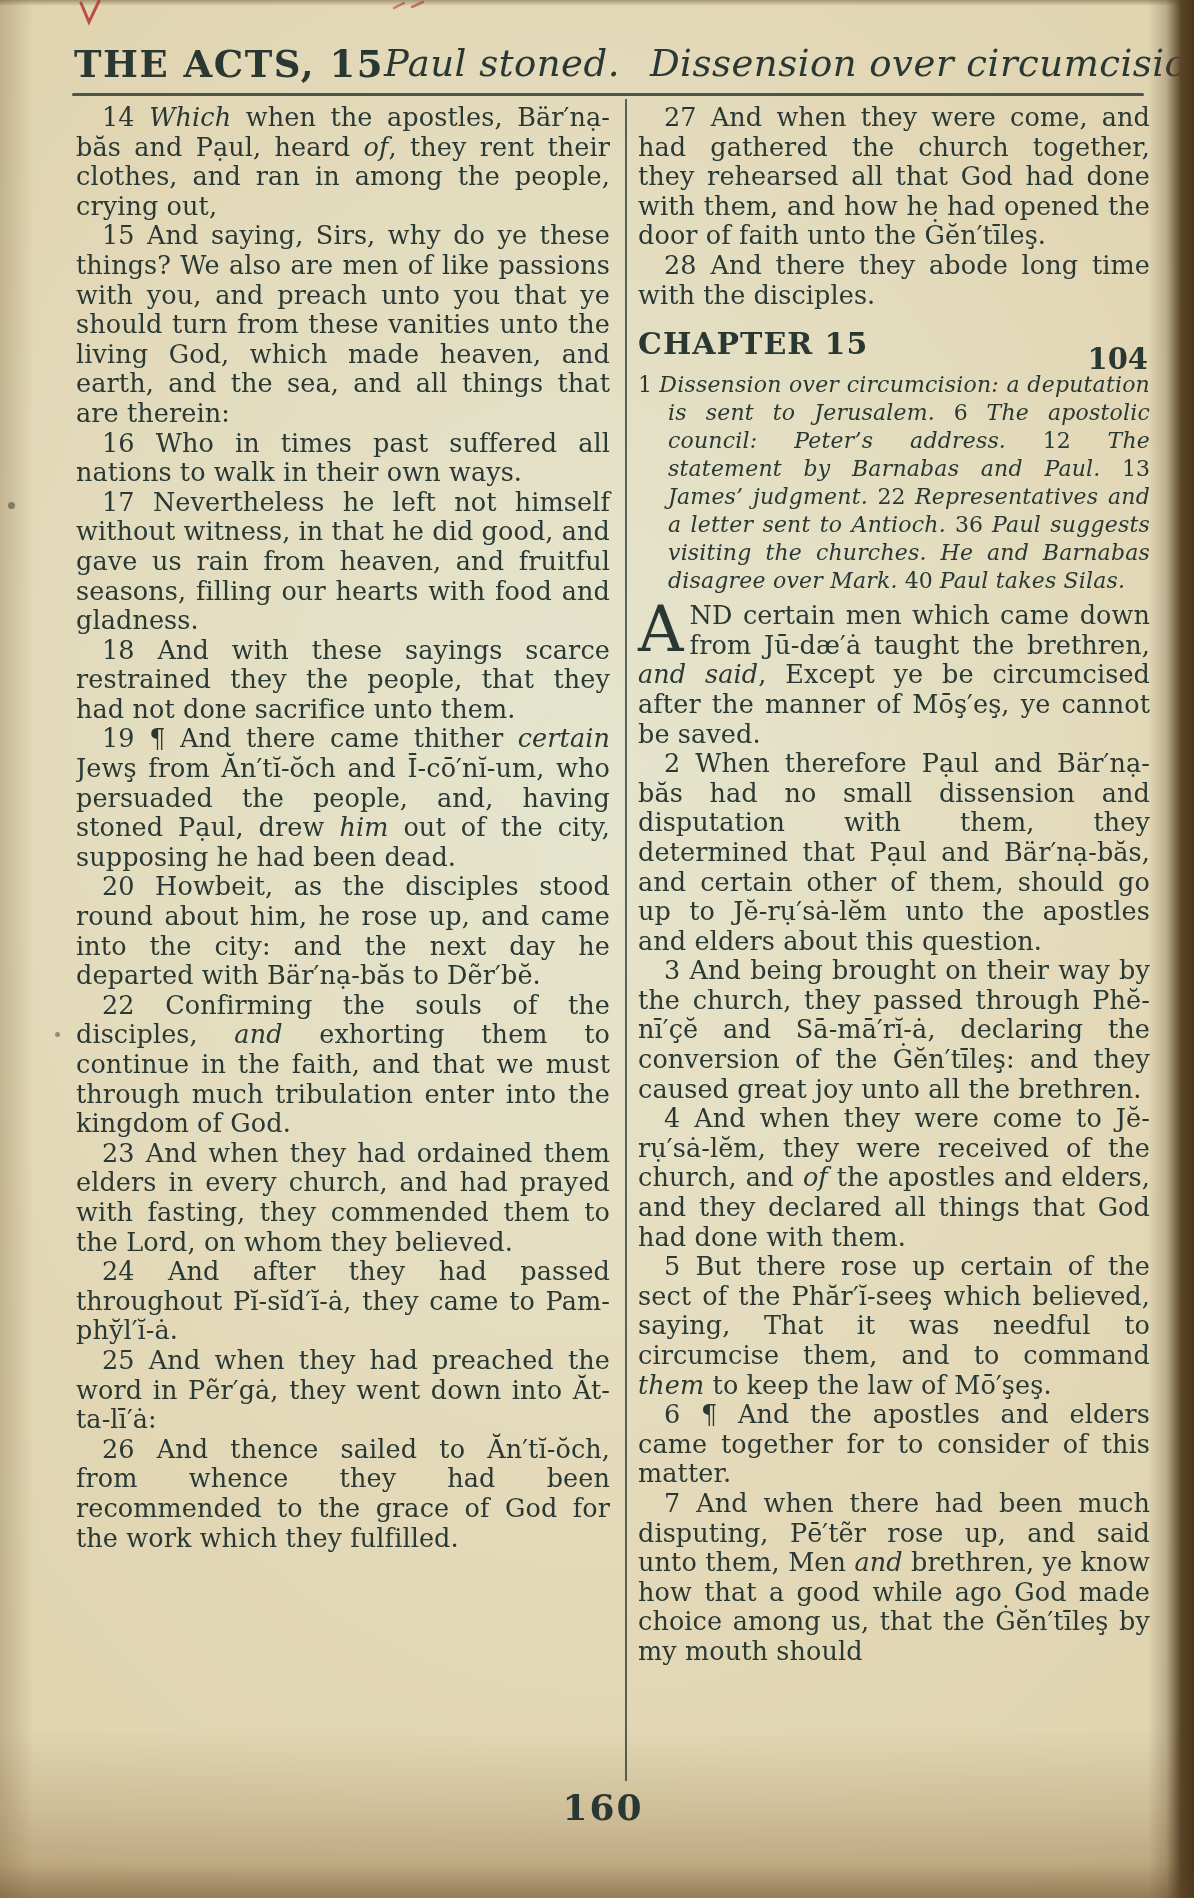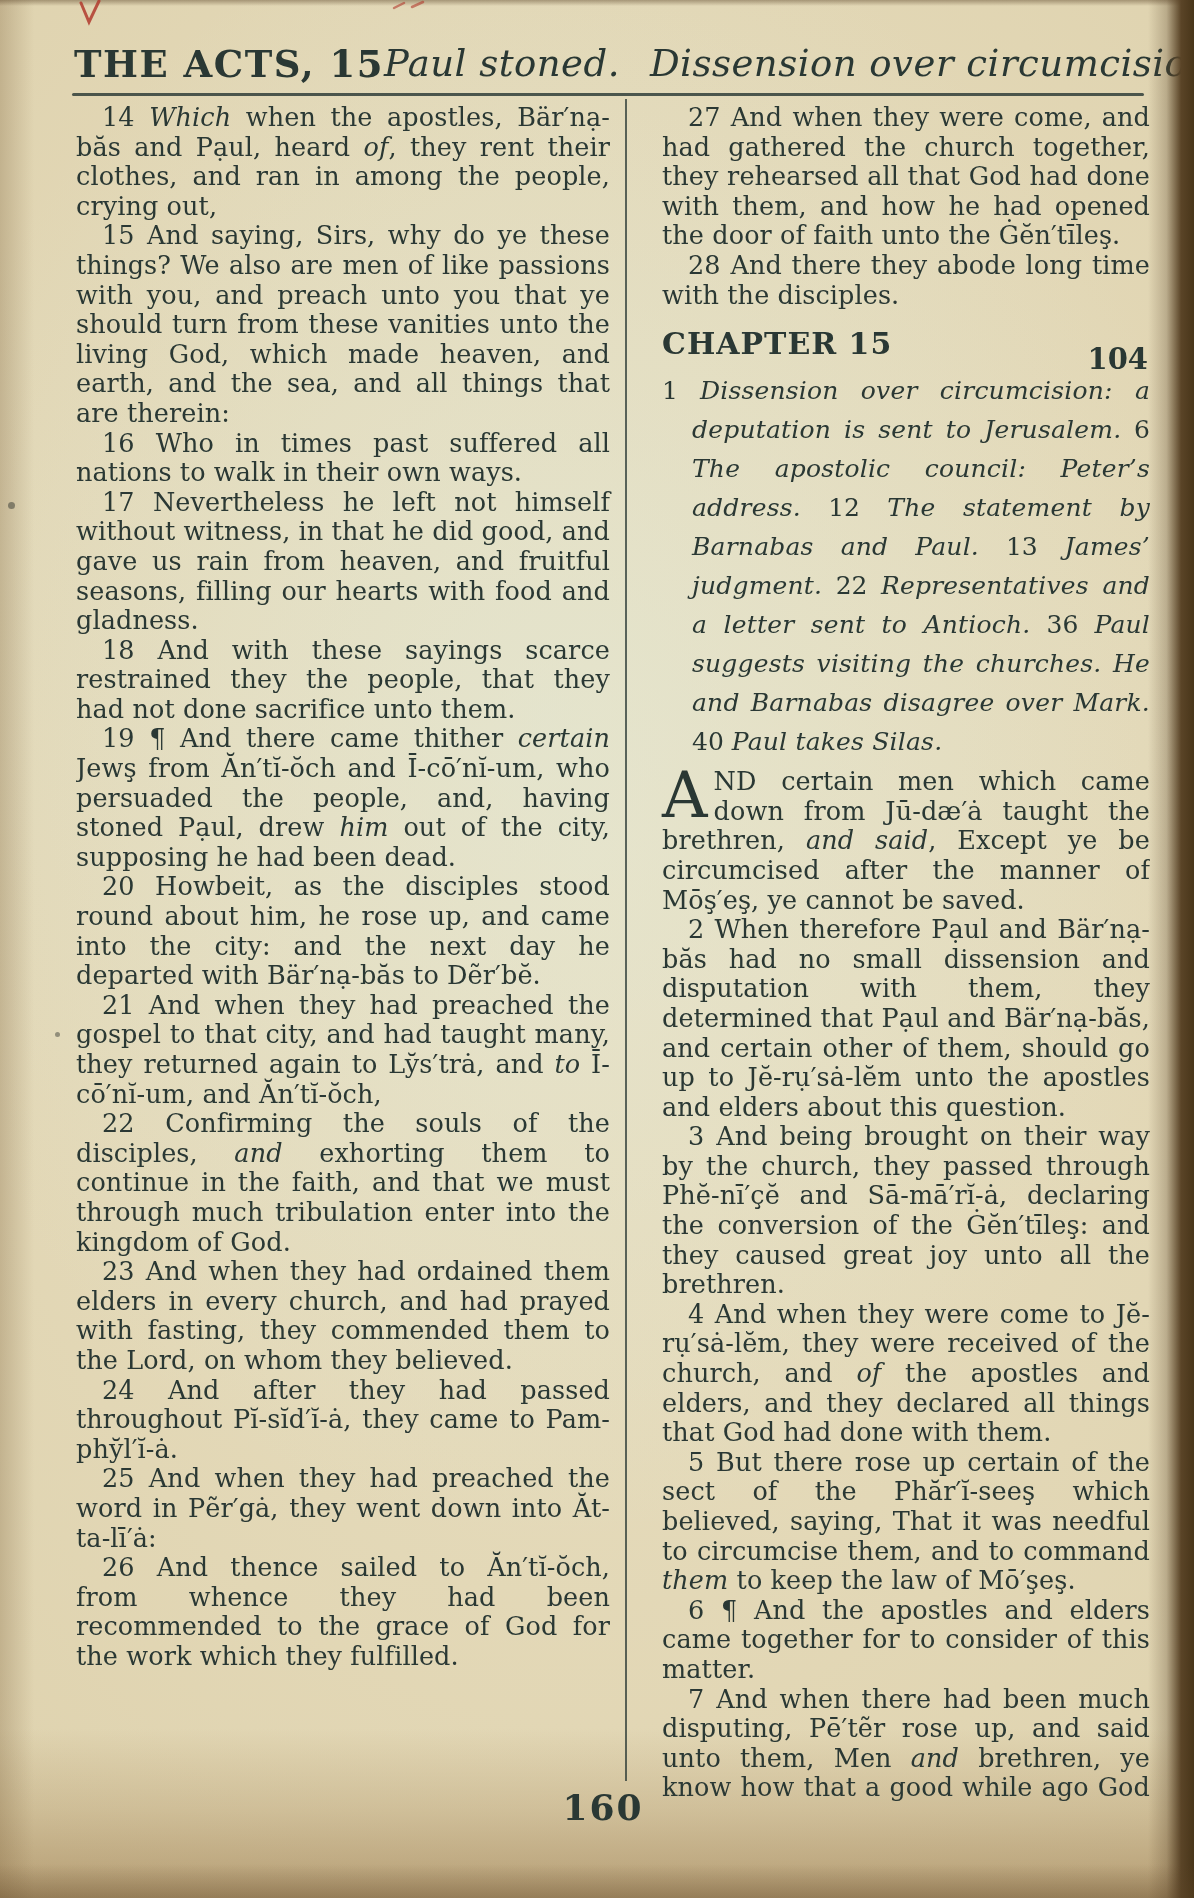--- a/index.html
+++ b/index.html
@@ -39,21 +39,21 @@
     position:absolute;top:93px;left:72px;right:50px;height:3px;
     background:var(--ink,#2a3834);opacity:.82;border-radius:2px;
   }
   .gutter-rule{
     position:absolute;top:99px;left:625px;width:2px;height:1682px;
     background:var(--ink,#2a3834);opacity:.75;
   }
 
   .columns{
     position:absolute;top:103px;left:76px;right:44px;height:1698px;
-    display:flex;gap:52px;overflow:hidden;
+    display:flex;gap:28px;overflow:hidden;
     text-rendering:optimizeLegibility;
   }
   .col-left{width:534px;flex:0 0 534px;}
   .col-right{flex:1 1 auto;min-width:0;}
 
   .verse{
     margin:0;text-align:justify;text-indent:26px;
     font-size:25.5px;line-height:29.6px;
     letter-spacing:.1px;
   }
@@ -62,21 +62,21 @@
 
   .chapter-row{
     position:relative;margin-top:16px;margin-bottom:10px;
   }
   .chapter-heading{font-weight:bold;font-size:30px;letter-spacing:1px;}
   .chapter-marginal{
     position:absolute;right:2px;top:16px;font-weight:bold;font-size:29px;
   }
   .summary{
     margin:2px 0 6px 0;
-    font-size:25px;line-height:39px;
+    font-size:22px;line-height:28px;
     text-align:justify;
     padding-left:30px;text-indent:-30px;
   }
   .summary i{letter-spacing:.2px;}
   .dropcap{
     float:left;
     font-size:63px;line-height:52px;
     padding:3px 6px 0 0;
     font-weight:normal;
   }
@@ -120,21 +120,20 @@
 
   <div class="columns">
     <div class="col-left" id="col-left">
         <p class="verse"><span class="vnum">14</span> <span><i>Which</i> when the apostles, Bär′nạ-băs and Pạul, heard <i>of</i>, they rent their clothes, and ran in among the people, crying out,</span></p>
         <p class="verse"><span class="vnum">15</span> <span>And saying, Sirs, why do ye these things?  We also are men of like passions with you, and preach unto you that ye should turn from these vanities unto the living God, which made heaven, and earth, and the sea, and all things that are therein:</span></p>
         <p class="verse"><span class="vnum">16</span> <span>Who in times past suffered all nations to walk in their own ways.</span></p>
         <p class="verse"><span class="vnum">17</span> <span>Nevertheless he left not himself without witness, in that he did good, and gave us rain from heaven, and fruitful seasons, filling our hearts with food and gladness.</span></p>
         <p class="verse"><span class="vnum">18</span> <span>And with these sayings scarce restrained they the people, that they had not done sacrifice unto them.</span></p>
         <p class="verse"><span class="vnum">19</span> <span>¶ And there came thither <i>certain</i> Jewş from Ăn′tĭ-ŏch and Ī-cō′nĭ-um, who persuaded the people, and, having stoned Pạul, drew <i>him</i> out of the city, supposing he had been dead.</span></p>
         <p class="verse"><span class="vnum">20</span> <span>Howbeit, as the disciples stood round about him, he rose up, and came into the city: and the next day he departed with Bär′nạ-băs to Dẽr′bĕ.</span></p>
-        <p class="verse"><span class="vnum">21</span> <span>And when they had preached the gospel to that city, and had taught many, they returned again to Ly̆s′trȧ, and <i>to</i> Ī-cō′nĭ-um, and Ăn′tĭ-ŏch,</span></p>
         <p class="verse"><span class="vnum">22</span> <span>Confirming the souls of the disciples, <i>and</i> exhorting them to continue in the faith, and that we must through much tribulation enter into the kingdom of God.</span></p>
         <p class="verse"><span class="vnum">23</span> <span>And when they had ordained them elders in every church, and had prayed with fasting, they commended them to the Lord, on whom they believed.</span></p>
         <p class="verse"><span class="vnum">24</span> <span>And after they had passed throughout Pĭ-sĭd′ĭ-ȧ, they came to Pam-phy̆l′ĭ-ȧ.</span></p>
         <p class="verse"><span class="vnum">25</span> <span>And when they had preached the word in Pẽr′gȧ, they went down into Ăt-ta-lī′ȧ:</span></p>
         <p class="verse"><span class="vnum">26</span> <span>And thence sailed to Ăn′tĭ-ŏch, from whence they had been recommended to the grace of God for the work which they fulfilled.</span></p>
       </div>
     <div class="col-right">
       <div id="rc-top">
           <p class="verse"><span class="vnum">27</span> <span>And when they were come, and had gathered the church together, they rehearsed all that God had done with them, and how he had opened the door of faith unto the Ġĕn′tīleş.</span></p>
           <p class="verse"><span class="vnum">28</span> <span>And there they abode long time with the disciples.</span></p>

